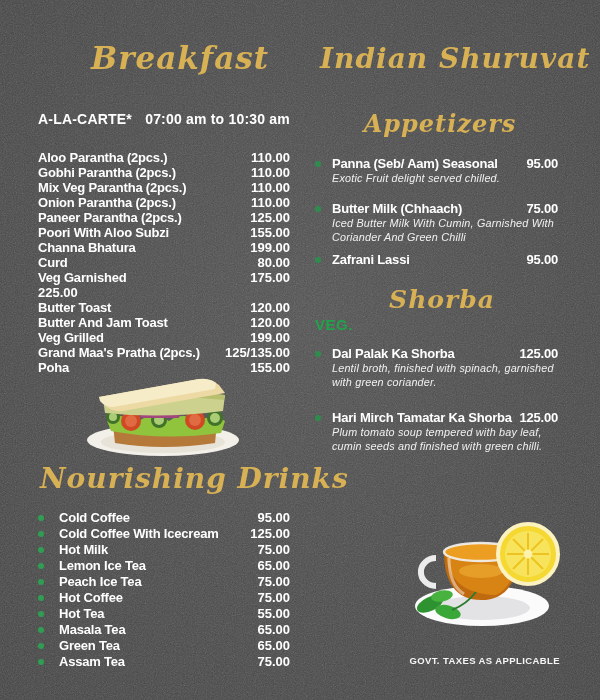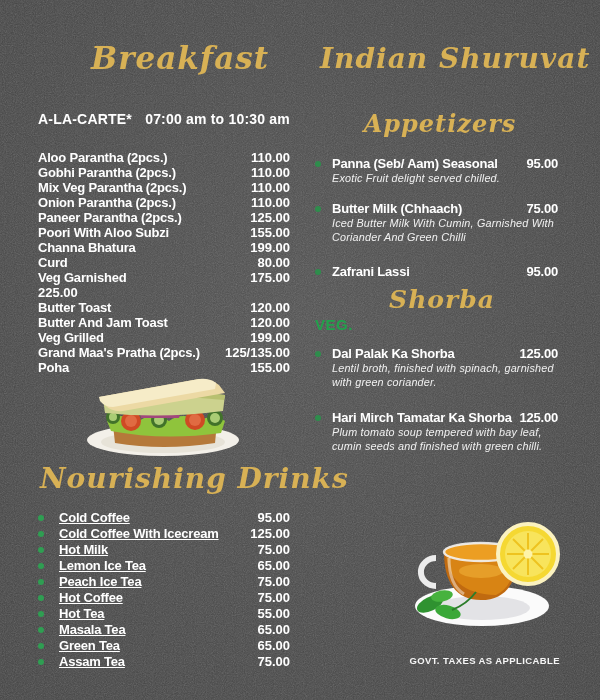--- a/index.html
+++ b/index.html
@@ -20,21 +20,21 @@
   .alacarte{left:38px;top:111px;width:252px;display:flex;justify-content:space-between;
     font-weight:bold;font-size:14px;letter-spacing:.2px;}
   .blist{left:38px;top:150px;width:252px;}
   .brow{display:flex;justify-content:space-between;font-weight:bold;font-size:13px;line-height:15px;}
   .brow .nm{letter-spacing:-0.2px;}
 
   .dlist{left:38px;top:510px;width:252px;}
   .drow{display:flex;align-items:center;font-weight:bold;font-size:13px;line-height:16px;}
   .dot{width:6px;height:6px;border-radius:50%;background:#2f9e52;flex:none;}
   .drow .dot{margin-right:15px;}
-  .drow .nm{flex:1;letter-spacing:-0.2px;text-decoration:underline;}
+  .drow .nm{flex:1;letter-spacing:-0.2px;}
 
   
   .ritem{left:315px;width:243px;display:flex;align-items:flex-start;}
   .ritem .dot{margin-top:5px;background:#2e8d4c;}
   .rbody{flex:1;margin-left:11px;}
   .rhead{display:flex;justify-content:space-between;font-weight:bold;font-size:13px;letter-spacing:-0.2px;}
   .rdesc{font-style:italic;font-size:10.8px;line-height:13.5px;color:#f1f1f1;margin-top:1px;letter-spacing:.2px;}
   .rdesc:empty{display:none;}
   .veg{left:315px;top:316px;font-weight:bold;font-size:15px;color:#21a24b;letter-spacing:.5px;}
 
@@ -228,21 +228,21 @@
     <span class="dot"></span>
     <div class="rbody">
       <div class="rhead">
           <span>Butter Milk (Chhaach)</span>
           <span>75.00</span>
         </div>
       <div class="rdesc">Iced Butter Milk With Cumin, Garnished With Coriander And Green Chilli</div>
     </div>
   </div>
 
-  <div class="layer ritem" style="top:264px;">
+  <div class="layer ritem" style="top:252px;">
     <span class="dot"></span>
     <div class="rbody">
       <div class="rhead">
           <span>Zafrani  Lassi</span>
           <span>95.00</span>
         </div>
 
     </div>
   </div>
 

